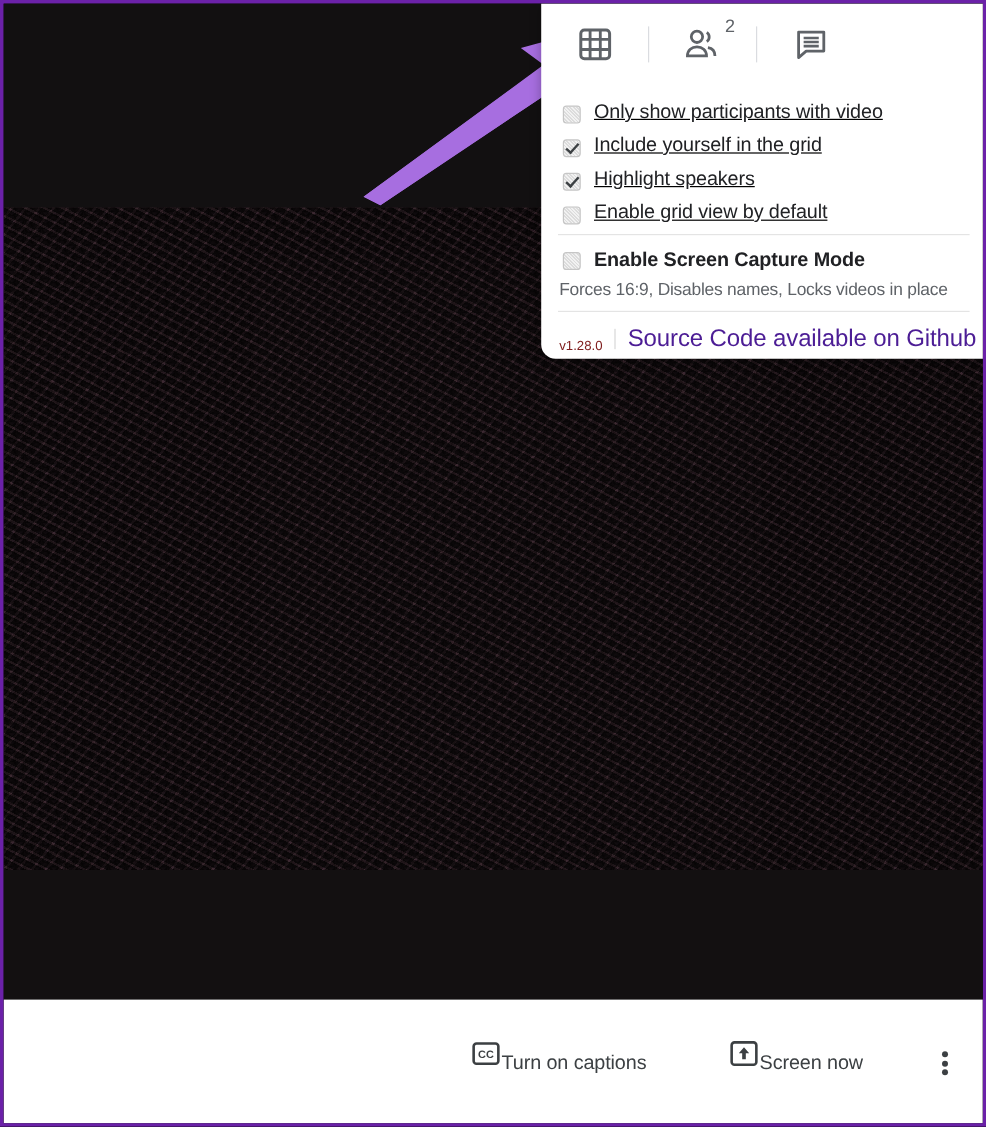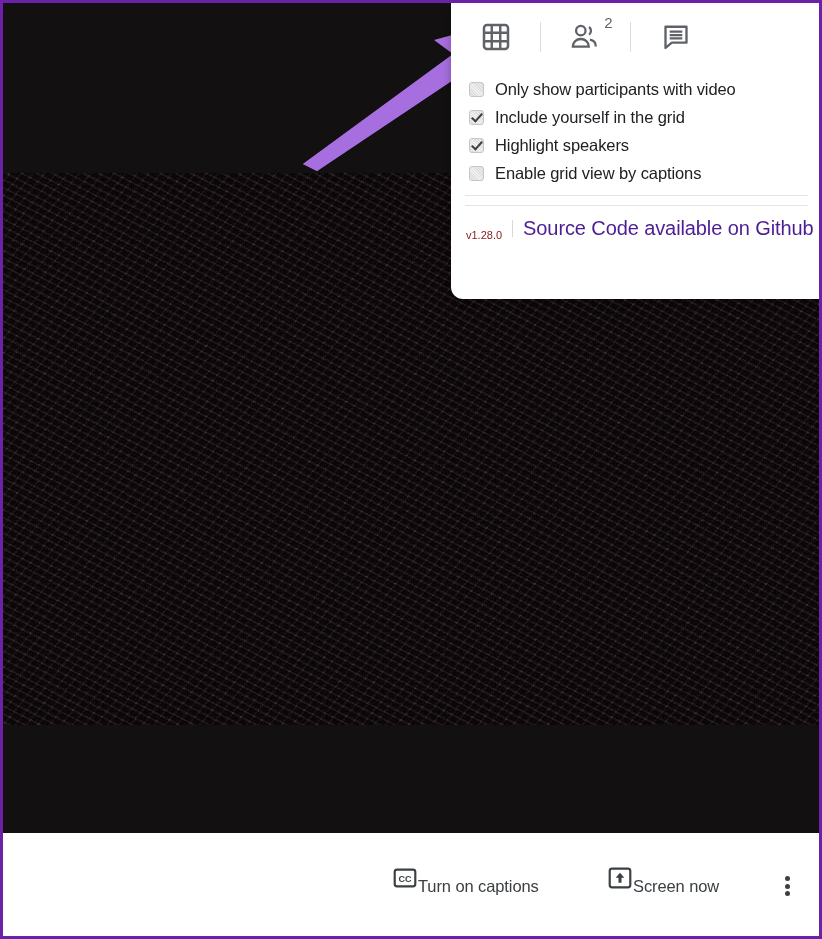--- a/index.html
+++ b/index.html
@@ -123,24 +123,25 @@
     width: 1px; height: 30px; background: #dadce0; flex: 0 0 1px;
   }
   .tab-badge-wrap { position: relative; display: inline-block; }
   .tab-badge {
     position: absolute; right: -12px; top: -9px;
     font-size: 15px; color: #5f6368;
   }
 
   .opt-list { padding: 4px 0 0 0; }
   .opt-row {
-    display: flex; align-items: center;
+    display: flex; align-items: flex-end;
     height: 28px;
     padding: 0 12px 0 18px;
     cursor: pointer;
+    text-decoration: underline;
   }
   .cbx {
     width: 15px; height: 15px; flex: 0 0 15px;
     border-radius: 3px;
     margin-right: 11px;
     position: relative;
     background-color: #e8e8e8;
     background-image:
       repeating-linear-gradient(45deg, #dcdcdc 0 1px, #f2f2f2 1px 2px);
     border: 1px solid #c6c6c6;
@@ -309,26 +310,33 @@
       <div class="opt-row">
         <span class="cbx checked"></span>
         <span class="opt-label">Include yourself in the grid</span>
       </div>
       <div class="opt-row">
         <span class="cbx checked"></span>
         <span class="opt-label">Highlight speakers</span>
       </div>
       <div class="opt-row">
         <span class="cbx"></span>
-        <span class="opt-label">Enable grid view by captions</span>
+        <span class="opt-label">Enable grid view by default</span>
       </div>
     </div>
 
     <div class="panel-divider"></div>
 
+    <div class="capture-block">
+      <div class="capture-row">
+        <span class="cbx"></span>
+        <span class="capture-label">Enable Screen Capture Mode</span>
+      </div>
+      <div class="capture-sub">Forces 16:9, Disables names, Locks videos in place</div>
+    </div>
 
     <div class="footer-divider"></div>
 
     <div class="panel-footer">
       <span class="ver">v1.28.0</span>
       <span class="vline"></span>
       <a class="src-link">Source Code available on Github</a>
     </div>
   </div>
 

